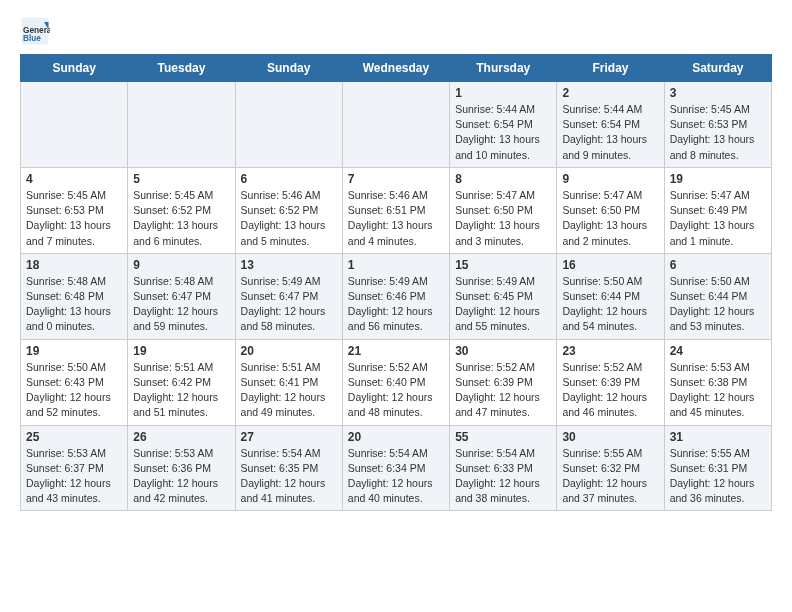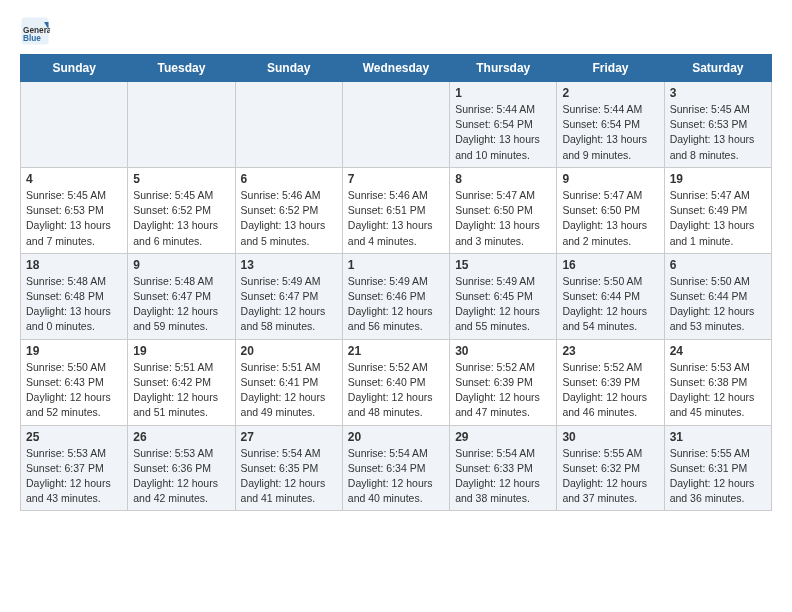--- a/index.html
+++ b/index.html
@@ -302,21 +302,21 @@
 Sunset: 6:35 PM
 Daylight: 12 hours and 41 minutes.</div>
         </td>
         <td>
           <span class="day-num">20</span>
           <div class="cell-info" style="white-space: pre-line;">Sunrise: 5:54 AM
 Sunset: 6:34 PM
 Daylight: 12 hours and 40 minutes.</div>
         </td>
         <td>
-          <span class="day-num">29</span>
+          <span class="day-num">55</span>
           <div class="cell-info" style="white-space: pre-line;">Sunrise: 5:54 AM
 Sunset: 6:33 PM
 Daylight: 12 hours and 38 minutes.</div>
         </td>
         <td>
           <span class="day-num">30</span>
           <div class="cell-info" style="white-space: pre-line;">Sunrise: 5:55 AM
 Sunset: 6:32 PM
 Daylight: 12 hours and 37 minutes.</div>
         </td>

